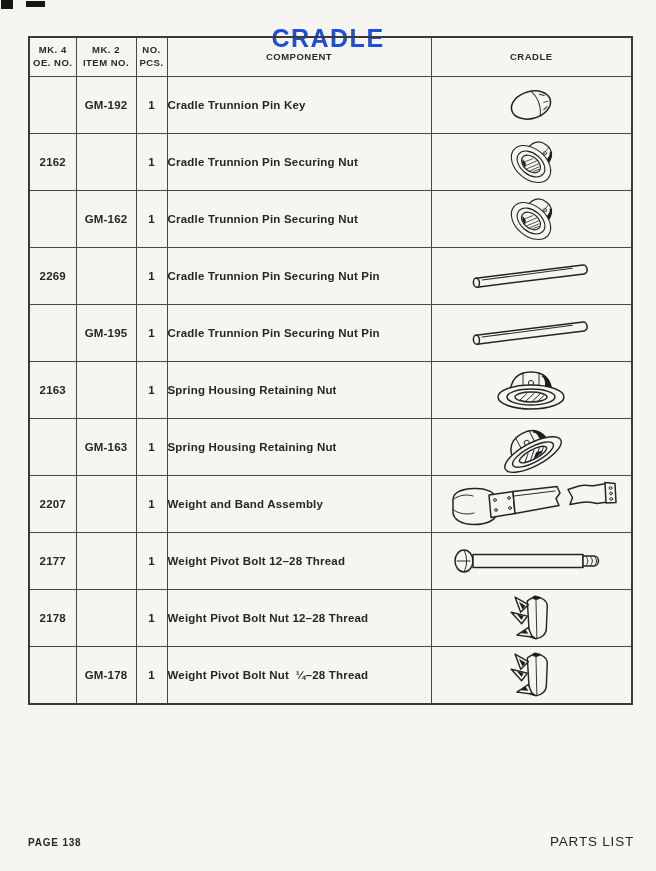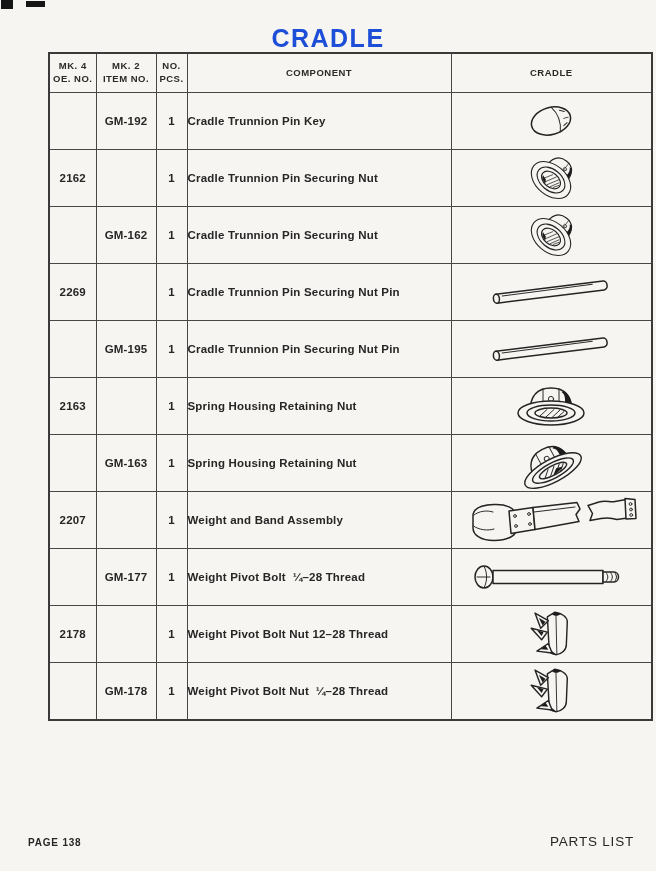--- a/index.html
+++ b/index.html
@@ -9,23 +9,22 @@
     font-family:"Liberation Sans",sans-serif;
   }
   .scan-artifact{position:absolute;background:#151515;}
   #artifact-1{left:1px;top:0;width:12px;height:9px;}
   #artifact-2{left:26px;top:1px;width:19px;height:6px;}
   .page-title{
     position:absolute;top:24px;left:0;width:100%;text-align:center;
     font-size:25px;font-weight:bold;letter-spacing:1.5px;color:#1d4ed8;
   }
   table.parts{
-    position:absolute;left:28px;top:52px;border-collapse:collapse;table-layout:fixed;
+    position:absolute;left:28px;top:36px;border-collapse:collapse;table-layout:fixed;
     border:2px solid #3a3a3a;
-    margin-left:20px;
   }
   table.parts td,table.parts th{
     border:1.5px solid #474747;padding:0;vertical-align:middle;
   }
   table.parts th{
     height:38px;font-size:9.5px;font-weight:bold;letter-spacing:0.5px;
     color:#2a2a2a;line-height:1.35;text-align:center;
   }
   table.parts td{height:56px;font-size:11.5px;font-weight:bold;letter-spacing:0.2px;}
   td.c-num{text-align:center;}
@@ -219,24 +218,24 @@
       <path class="sk-fill" d="M 74,-22.5 L 84,-21.5 L 85,-2.5 L 75,-2 Z"></path>
       <circle class="sk-thin" cx="79.5" cy="-17" r="1.4"></circle>
               <circle class="sk-thin" cx="80" cy="-11.5" r="1.4"></circle>
               <circle class="sk-thin" cx="80.2" cy="-6" r="1.4"></circle>
       <path class="sk-thin" d="M -17,-9 L 24,-14"></path>
     </g>
   </svg>
         </td>
       </tr>
       <tr>
-        <td class="c-num"></td>
-        <td class="c-num">GM-177</td>
-        <td class="c-num">1</td>
-        <td class="c-comp">Weight Pivot Bolt  ¼–28 Thread</td>
+        <td class="c-num">2177</td>
+        <td class="c-num"></td>
+        <td class="c-num">1</td>
+        <td class="c-comp">Weight Pivot Bolt 12–28 Thread</td>
         <td class="c-sketch">
           <svg width="190" height="54" viewBox="0 0 190 54">
     <g transform="translate(95,27)">
       <ellipse class="sk-fill" cx="-67" cy="0" rx="9" ry="11"></ellipse>
       <path class="sk-thin" d="M -67,-10.5 C -63.5,-5 -63.5,5 -67,10.5 M -74,0 L -61,0"></path>
       <path class="sk-fill" d="M -58,-6.5 L 52,-6.5 L 52,6.5 L -58,6.5 Z"></path>
       <path class="sk-fill" d="M 52,-5 L 63,-5 A 4.5,5 0 1 1 63,5 L 52,5 Z"></path>
       <path class="sk-thin" d="M 55,-4.5 C 57.5,-1 57.5,1 55,4.5 M 59.5,-4.5 C 62,-1 62,1 59.5,4.5 M 64,-4 C 66,-1 66,1 64,4"></path>
     </g>
   </svg>

